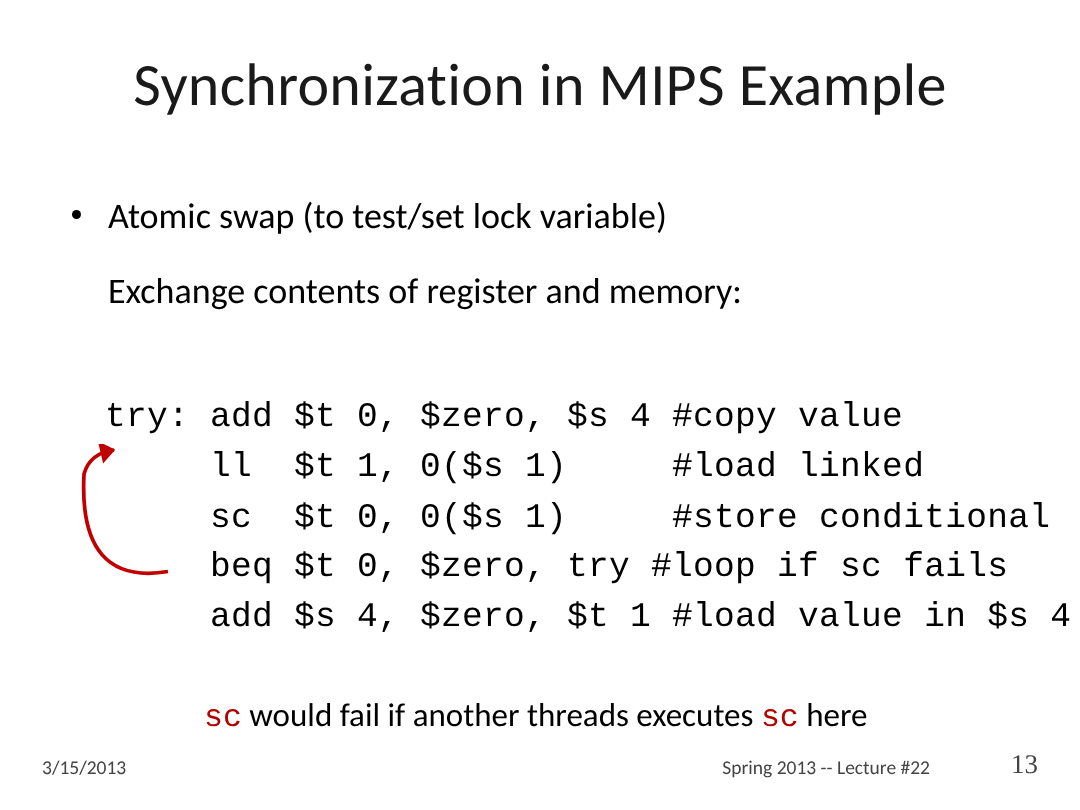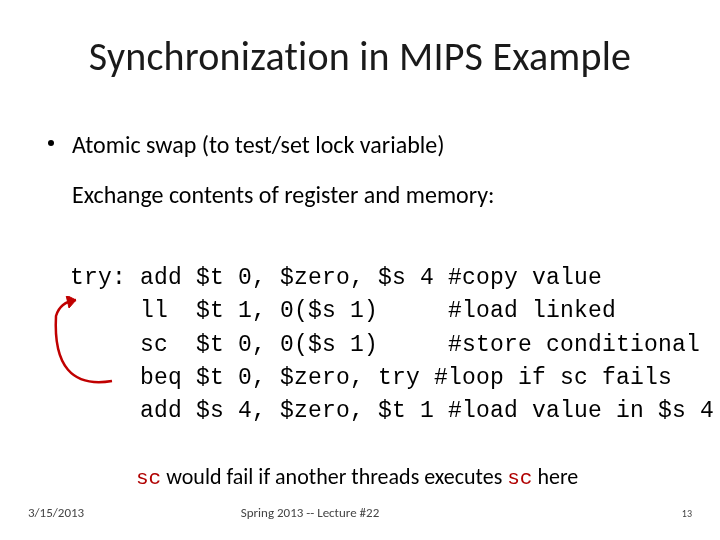--- a/index.html
+++ b/index.html
@@ -93,30 +93,31 @@
     left: 28px;
     bottom: 20px;
     font-size: 13px;
     color: #444;
   }
   .footer-center {
     position: absolute;
     left: 0;
     width: 620px;
     bottom: 20px;
-    text-align: center;
+    text-align: right;
     font-size: 13px;
     color: #444;
   }
   .footer-right {
     position: absolute;
     right: 28px;
     bottom: 20px;
-    font-size: 10px;
+    font-size: 18px;
     color: #444;
+    font-family: Liberation Serif, serif;
   }
 </style>
 </head>
 <body>
 
 <div class="slide">
 
   <div class="title">Synchronization in MIPS Example</div>
 
   <div class="body">

